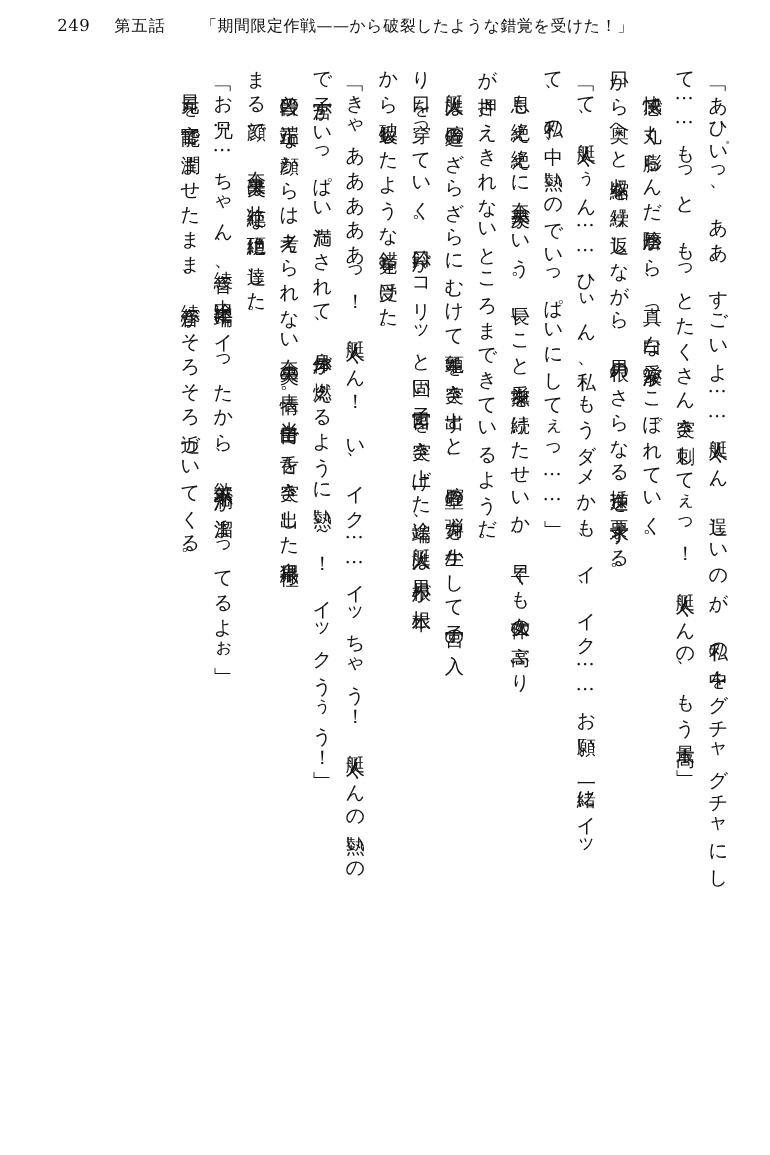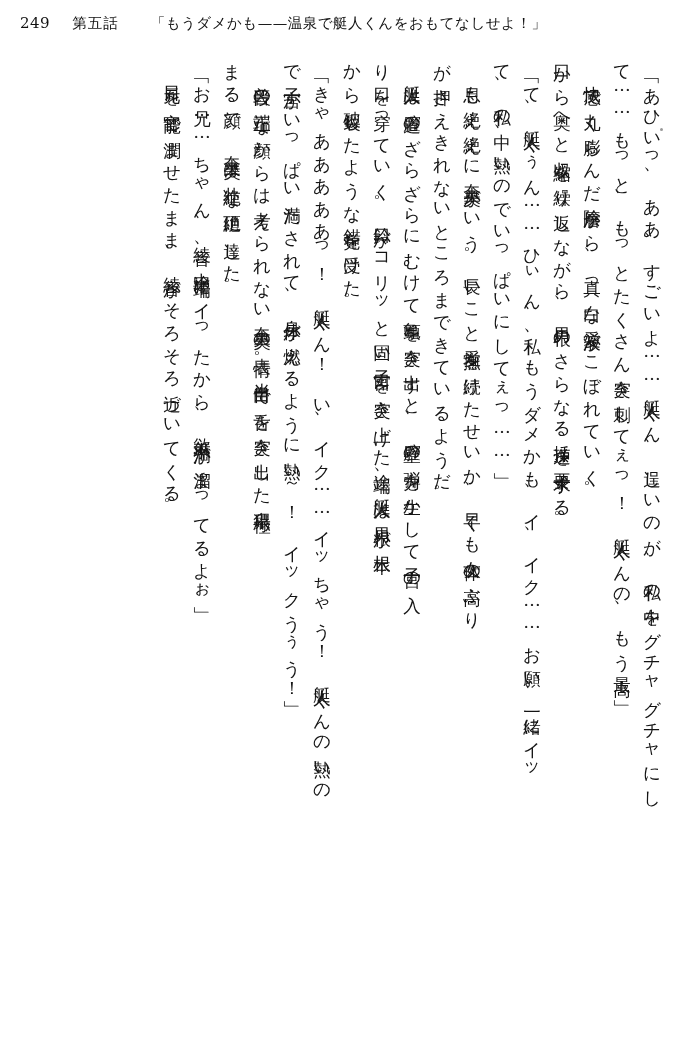--- a/index.html
+++ b/index.html
@@ -25,21 +25,21 @@
   .header {
     position: absolute;
     top: 8px;
     left: 0;
     width: 700px;
     height: 30px;
     display: flex;
     flex-direction: row;
     align-items: center;
     justify-content: flex-start;
-    padding-left: 20px;
+    padding-left: 52px;
     box-sizing: border-box;
   }
   .page-number {
     font-size: 15px;
     letter-spacing: 0.5px;
     color: #111;
     margin-right: 22px;
     font-family: "DejaVu Serif", "Liberation Serif", serif;
   }
   .chapter-label {
@@ -97,21 +97,21 @@
   }
 </style>
 </head>
 <body>
 
 <div class="page">
 
   <div class="header">
     <span class="page-number">249</span>
     <span class="chapter-label">第五話</span>
-    <span class="chapter-title">「もうダメかも——温泉で艇人くんをおもてなしせよ！」</span>
+    <span class="chapter-title">「期間限定作戦——から破裂したような錯覚を受けた！」</span>
   </div>
 
   <div class="scan-dot"></div>
 
   <div class="body-area">
     <div class="vline indent">「あひいっ、ああ、すごいよ……艇人くん、逞しいのが、私の中をグチャグチャにし</div>
     <div class="vline">て……もっと、もっとたくさん突き刺してぇっ！　艇人くんの、もう最高！」</div>
     <div class="vline indent">快感で丸く膨らんだ陰唇から、真っ白な愛液がこぼれていく。</div>
     <div class="vline">口から奥へと収縮を繰り返しながら、男根のさらなる挿送を要求する。</div>
     <div class="vline indent">「て、艇人くぅん……ひぃん、私、もうダメかも、イ、イク……お願い、一緒にイッ</div>

